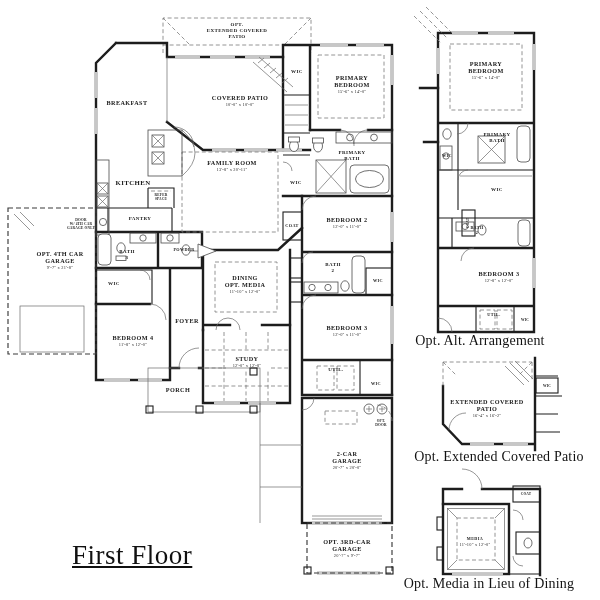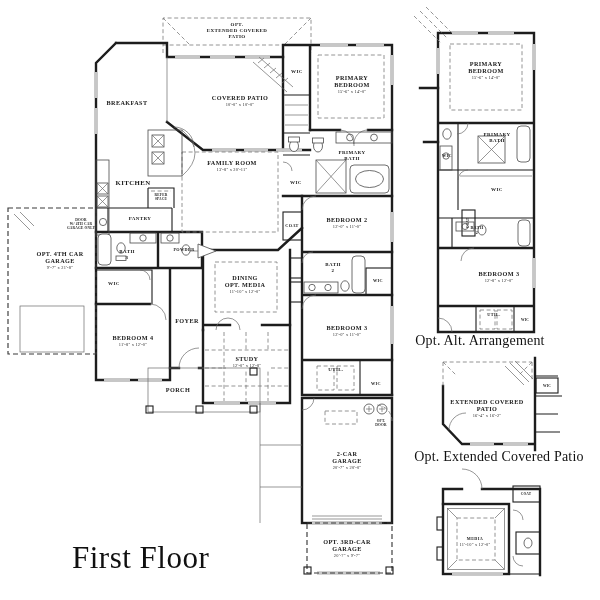--- a/index.html
+++ b/index.html
@@ -20,21 +20,21 @@
       line-height:1.18;white-space:pre-line;}
   .rl .rn{font-size:6.2px;font-weight:700;letter-spacing:.4px;}
   .rl .rd{font-size:4.4px;font-weight:400;letter-spacing:.2px;color:#2e2e2e;margin-top:.5px;}
   .t5 .rn{font-size:5px;}
   .t4 .rn{font-size:4.2px;}
   .t3 .rn{font-size:3.5px;letter-spacing:.2px;}
   .big .rn{font-size:6.8px;}
   .vert{transform:translate(-50%,-50%) rotate(-90deg);}
   .cap{position:absolute;transform:translate(-50%,-50%);font-size:14px;color:#111;
        white-space:nowrap;letter-spacing:.2px;}
-  .title{position:absolute;left:72px;top:540px;font-size:31px;color:#101010;letter-spacing:.5px;}
+  .title{position:absolute;left:72px;top:540px;font-size:27px;color:#101010;letter-spacing:.5px;text-decoration:underline;}
 </style>
 </head>
 <body>
 
 <div class="canvas">
 
 <svg width="600" height="600" viewBox="0 0 600 600">
 
   <g>
 
@@ -323,15 +323,16 @@
 
 <div class="rl" style="left:487px;top:408px"><div class="rn">EXTENDED COVERED
 PATIO</div><div class="rd">16'-4" x 16'-2"</div></div>
 <div class="rl t3" style="left:547px;top:386px"><div class="rn">WIC</div></div>
 
 <div class="rl t4" style="left:475px;top:542px"><div class="rn">MEDIA</div><div class="rd">11'-10" x 12'-0"</div></div>
 <div class="rl t3" style="left:526px;top:494px"><div class="rn">COAT</div></div>
 
 <div class="cap" style="left:480px;top:341px">Opt. Alt. Arrangement</div>
 <div class="cap" style="left:499px;top:457px">Opt. Extended Covered Patio</div>
+<div class="cap" style="left:489px;top:584px">Opt. Media in Lieu of Dining</div>
 <div class="title">First Floor</div>
 
 </div>
 
 </body></html>

